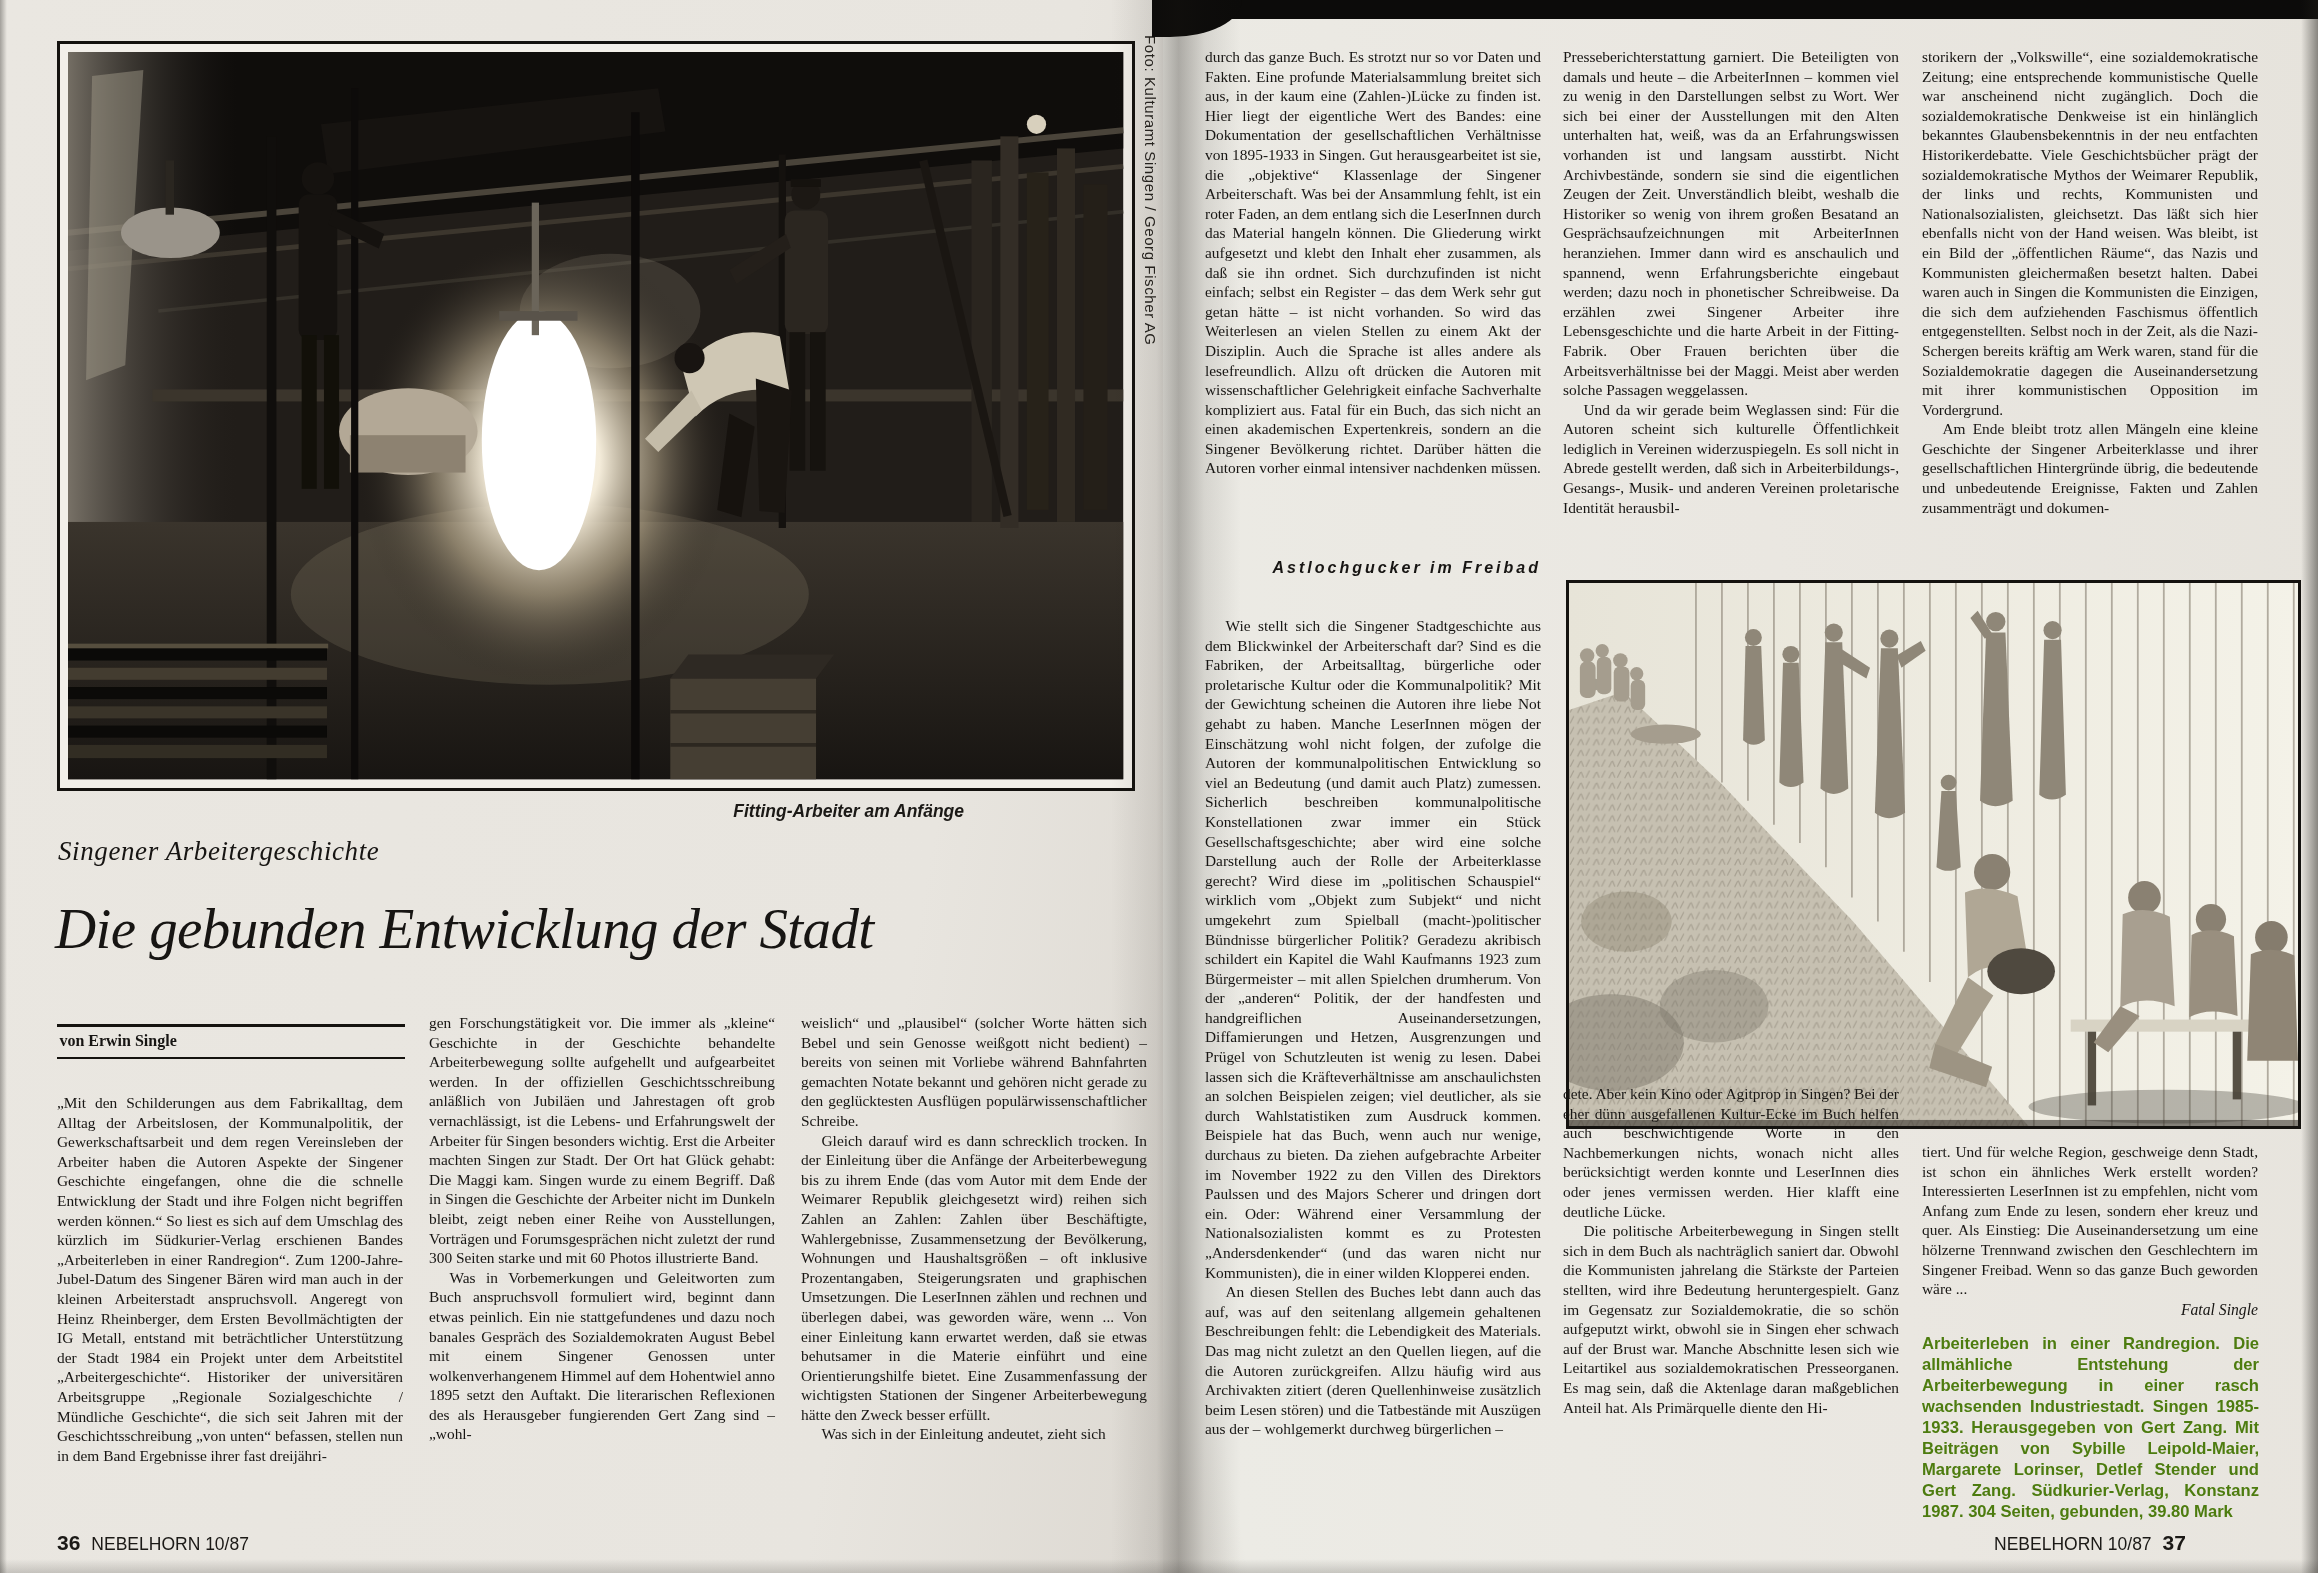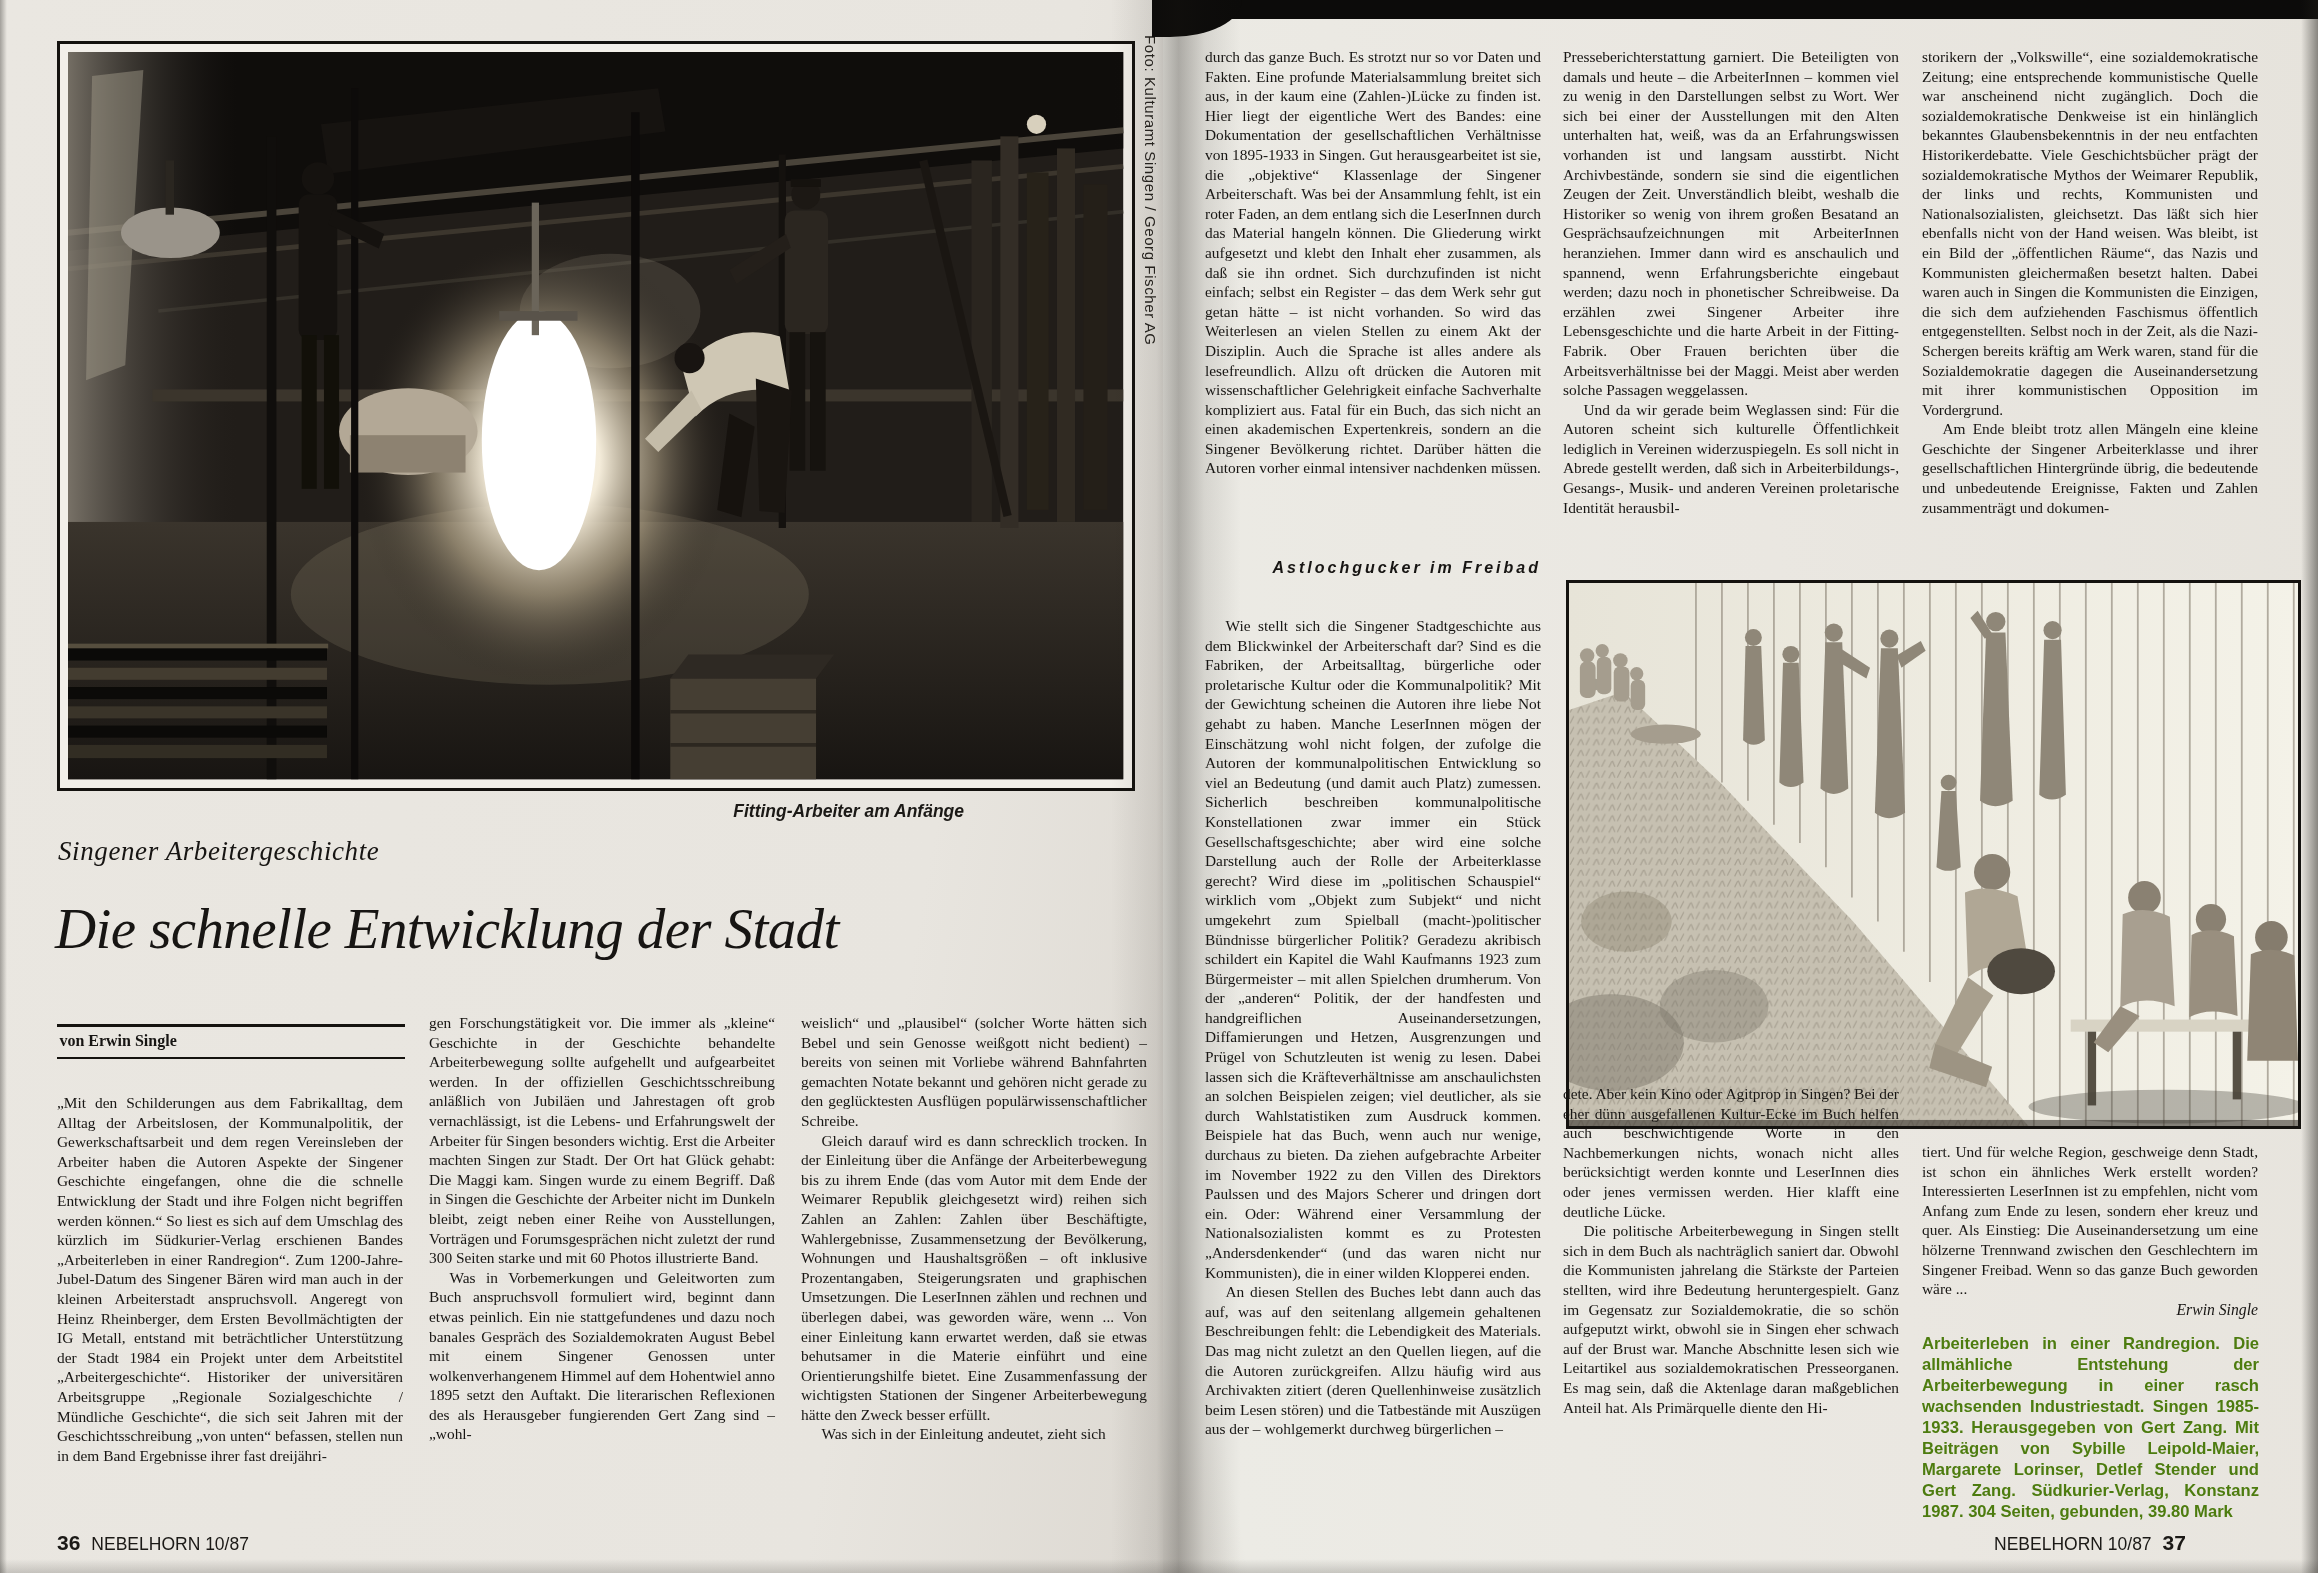--- a/index.html
+++ b/index.html
@@ -149,21 +149,21 @@
         <rect x="1686" y="220" width="40" height="540" fill="#241f18"></rect>
         <line x1="1420" y1="180" x2="1560" y2="770" stroke="#1a1612" stroke-width="14"></line>
         <circle cx="1608" cy="120" r="16" fill="#d8d0bd"></circle>
       </svg>
     </div>
 
     <div class="photo-credit">Foto: Kulturamt Singen / Georg Fischer AG</div>
     <div class="photo-caption">Fitting-Arbeiter am Anfänge</div>
 
     <div class="kicker">Singener Arbeitergeschichte</div>
-    <h1 class="headline" style="margin:0;font-weight:normal;">Die schnelle Entwicklung der Stadt</h1>
+    <h1 class="headline" style="margin:0;font-weight:normal;">Die gebunden Entwicklung der Stadt</h1>
     <div class="byline-box">von Erwin Single</div>
 
     <div class="bodytext l-col1">
       <p>„Mit den Schilderungen aus dem Fabrikalltag, dem Alltag der Arbeitslosen, der Kommunalpolitik, der Gewerkschaftsarbeit und dem regen Vereinsleben der Arbeiter haben die Autoren Aspekte der Singener Geschichte eingefangen, ohne die die schnelle Entwicklung der Stadt und ihre Folgen nicht begriffen werden können.“ So liest es sich auf dem Umschlag des kürzlich im Südkurier-Verlag erschienen Bandes „Arbeiterleben in einer Randregion“. Zum 1200-Jahre-Jubel-Datum des Singener Bären wird man auch in der kleinen Arbeiterstadt anspruchsvoll. Angeregt von Heinz Rheinberger, dem Ersten Bevollmächtigten der IG Metall, entstand mit beträchtlicher Unterstützung der Stadt 1984 ein Projekt unter dem Arbeitstitel „Arbeitergeschichte“. Historiker der universitären Arbeitsgruppe „Regionale Sozialgeschichte / Mündliche Geschichte“, die sich seit Jahren mit der Geschichtsschreibung „von unten“ befassen, stellen nun in dem Band Ergebnisse ihrer fast dreijähri-</p>
     </div>
     <div class="bodytext l-col2">
       <p>gen Forschungstätigkeit vor. Die immer als „kleine“ Geschichte in der Geschichte behandelte Arbeiterbewegung sollte aufgehellt und aufgearbeitet werden. In der offiziellen Geschichtsschreibung anläßlich von Jubiläen und Jahrestagen oft grob vernachlässigt, ist die Lebens- und Erfahrungswelt der Arbeiter für Singen besonders wichtig. Erst die Arbeiter machten Singen zur Stadt. Der Ort hat Glück gehabt: Die Maggi kam. Singen wurde zu einem Begriff. Daß in Singen die Geschichte der Arbeiter nicht im Dunkeln bleibt, zeigt neben einer Reihe von Ausstellungen, Vorträgen und Forumsgesprächen nicht zuletzt der rund 300 Seiten starke und mit 60 Photos illustrierte Band.</p>
       <p class="indent">Was in Vorbemerkungen und Geleitworten zum Buch anspruchsvoll formuliert wird, beginnt dann etwas peinlich. Ein nie stattgefundenes und dazu noch banales Gespräch des Sozialdemokraten August Bebel mit einem Singener Genossen unter wolkenverhangenem Himmel auf dem Hohentwiel anno 1895 setzt den Auftakt. Die literarischen Reflexionen des als Herausgeber fungierenden Gert Zang sind – „wohl-</p>
     </div>
     <div class="bodytext l-col3">
@@ -301,21 +301,21 @@
     </svg>
   </div>
 
   <div class="bodytext r-col2-bottom">
     <p>dete. Aber kein Kino oder Agitprop in Singen? Bei der eher dünn ausgefallenen Kultur-Ecke im Buch helfen auch beschwichtigende Worte in den Nachbemerkungen nichts, wonach nicht alles berücksichtigt werden konnte und LeserInnen dies oder jenes vermissen werden. Hier klafft eine deutliche Lücke.</p>
     <p class="indent">Die politische Arbeiterbewegung in Singen stellt sich in dem Buch als nachträglich saniert dar. Obwohl die Kommunisten jahrelang die Stärkste der Parteien stellten, wird ihre Bedeutung heruntergespielt. Ganz im Gegensatz zur Sozialdemokratie, die so schön aufgeputzt wirkt, obwohl sie in Singen eher schwach auf der Brust war. Manche Abschnitte lesen sich wie Leitartikel aus sozialdemokratischen Presseorganen. Es mag sein, daß die Aktenlage daran maßgeblichen Anteil hat. Als Primärquelle diente den Hi-</p>
   </div>
 
   <div class="bodytext r-col3-bottom">
     <p>tiert. Und für welche Region, geschweige denn Stadt, ist schon ein ähnliches Werk erstellt worden? Interessierten LeserInnen ist zu empfehlen, nicht vom Anfang zum Ende zu lesen, sondern eher kreuz und quer. Als Einstieg: Die Auseinandersetzung um eine hölzerne Trennwand zwischen den Geschlechtern im Singener Freibad. Wenn so das ganze Buch geworden wäre ...</p>
-    <span class="signature">Erwin Single</span>
+    <span class="signature">Fatal Single</span>
   </div>
 
   <div class="book-info">Arbeiterleben in einer Randregion. Die allmähliche Entstehung der Arbeiterbewegung in einer rasch wachsenden Industriestadt. Singen 1985-1933. Herausgegeben von Gert Zang. Mit Beiträgen von Sybille Leipold-Maier, Margarete Lorinser, Detlef Stender und Gert Zang. Südkurier-Verlag, Konstanz 1987. 304 Seiten, gebunden, 39.80 Mark</div>
 
   <div class="footer footer-right"><span>NEBELHORN 10/87</span><span class="sp"></span><span class="pnum">37</span></div>
 
   <div class="gutter-shadow"></div>
   <div class="edge-right"></div>
   <div class="edge-left"></div>
   <div class="edge-bottom"></div>

